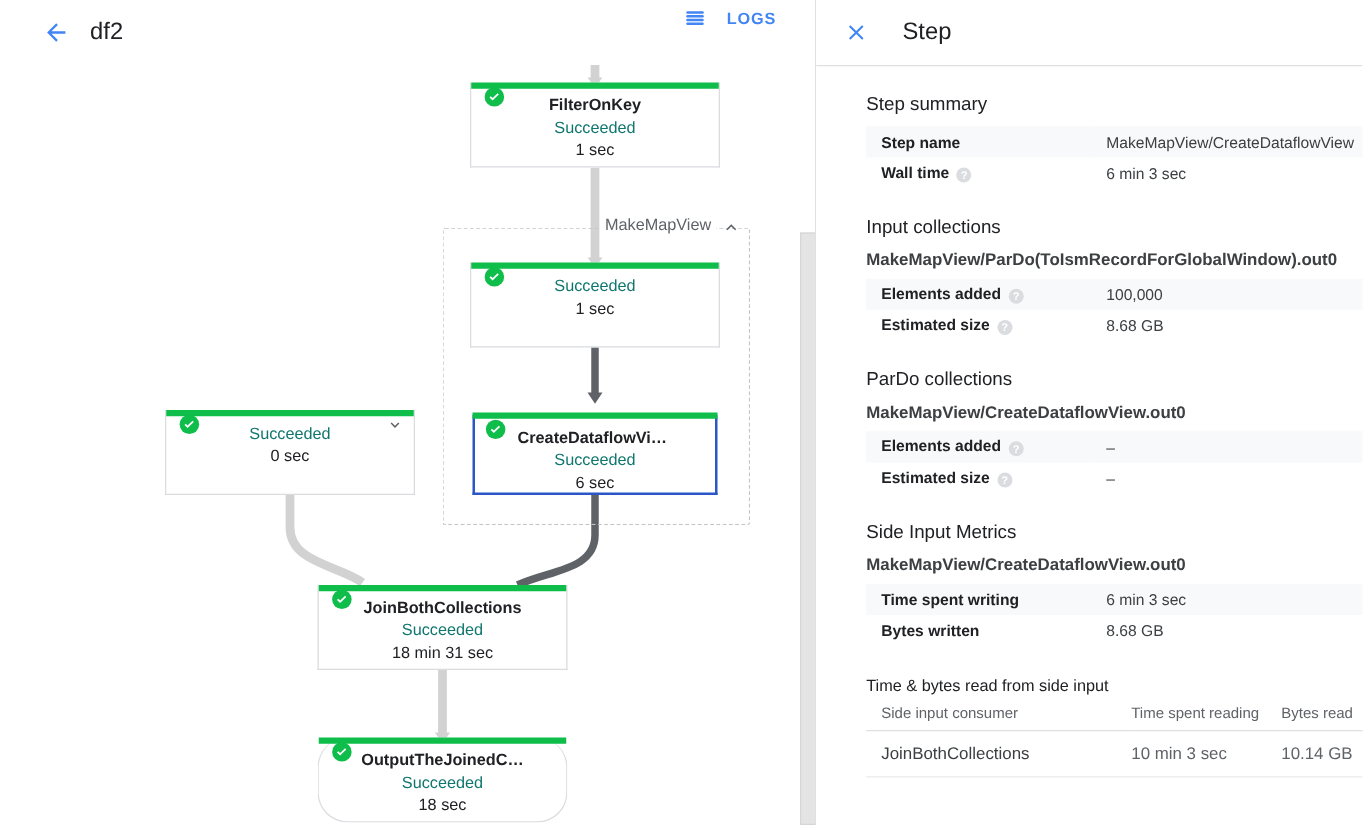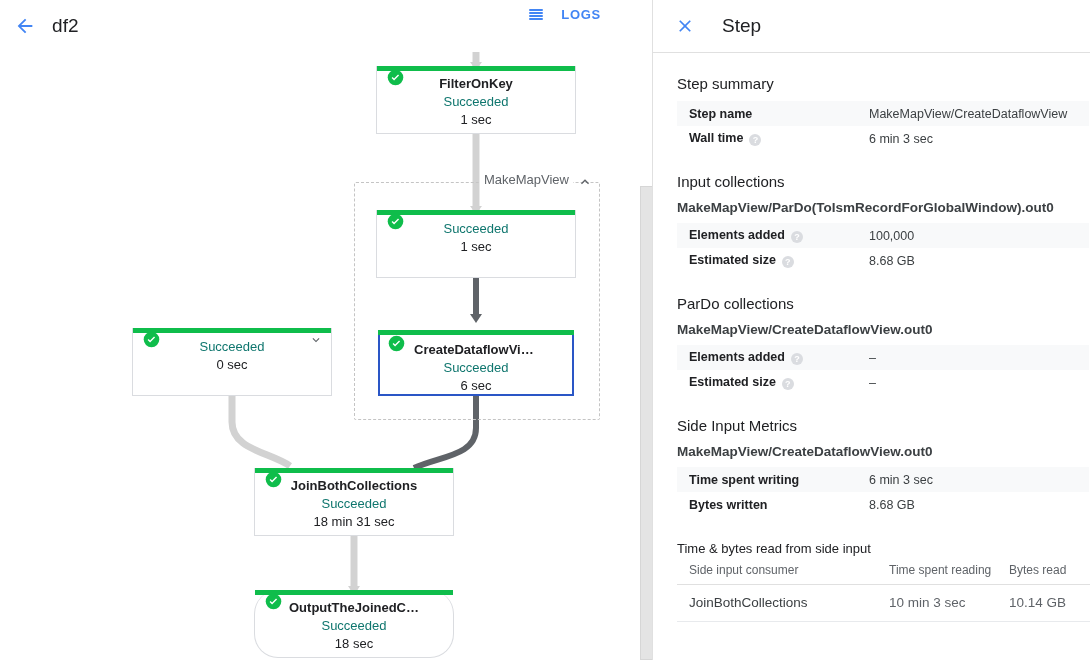--- a/index.html
+++ b/index.html
@@ -9,21 +9,21 @@
     background:#ffffff;color:#3c4043;
     -webkit-font-smoothing:antialiased;
   }
   .app{position:relative;width:1090px;height:660px;display:flex;}
 
   
   .left-panel{position:relative;width:653px;height:660px;background:#fff;overflow:hidden;}
   .topbar{
     position:absolute;left:0;top:0;width:653px;height:52px;
     background:#fff;border-bottom:1px solid #e0e0e0;
-    display:flex;align-items:center;
+    display:flex;align-items:center;padding-left:20px;
   }
   .back-btn{
     width:26px;height:26px;margin-left:12px;margin-right:14px;
     display:flex;align-items:center;justify-content:center;cursor:pointer;
   }
   .job-title{font-size:19px;color:#202124;font-weight:400;letter-spacing:.1px;}
   .logs-btn{
     position:absolute;right:52px;top:2px;height:24px;
     display:flex;align-items:center;gap:18px;cursor:pointer;justify-content:flex-end;
   }
@@ -78,21 +78,21 @@
   .panel-divider{position:absolute;left:652px;top:0;width:1px;height:660px;background:#e0e0e0;}
 
   
   .right-panel{position:absolute;left:653px;top:0;width:437px;height:660px;background:#fff;overflow:hidden;}
   .right-topbar{
     position:relative;height:52px;border-bottom:1px solid #e0e0e0;display:flex;align-items:center;
   }
   .close-btn{width:24px;height:24px;margin-left:20px;margin-right:25px;display:flex;align-items:center;justify-content:center;cursor:pointer;}
   .right-title{font-size:19px;color:#202124;}
 
-  .right-content{padding:0 8px 0 24px;}
+  .right-content{padding:0 8px 0 40px;}
   .sec-title{
     font-size:15px;color:#202124;margin:22px 0 9px 0;font-weight:400;
   }
   .sec-title.first{margin-top:22px;}
   .coll-name{font-size:13.5px;color:#3c4043;margin:0 0 6px 0;line-height:18px;font-weight:bold;}
 
   table.kv{border-collapse:collapse;width:412px;table-layout:fixed;}
   table.kv td{padding:4px 0 4px 12px;font-size:12.5px;vertical-align:middle;height:17px;}
   table.kv tr.alt{background:#f8f9fa;}
   td.k{width:168px;font-weight:700;color:#202124;white-space:nowrap;}

